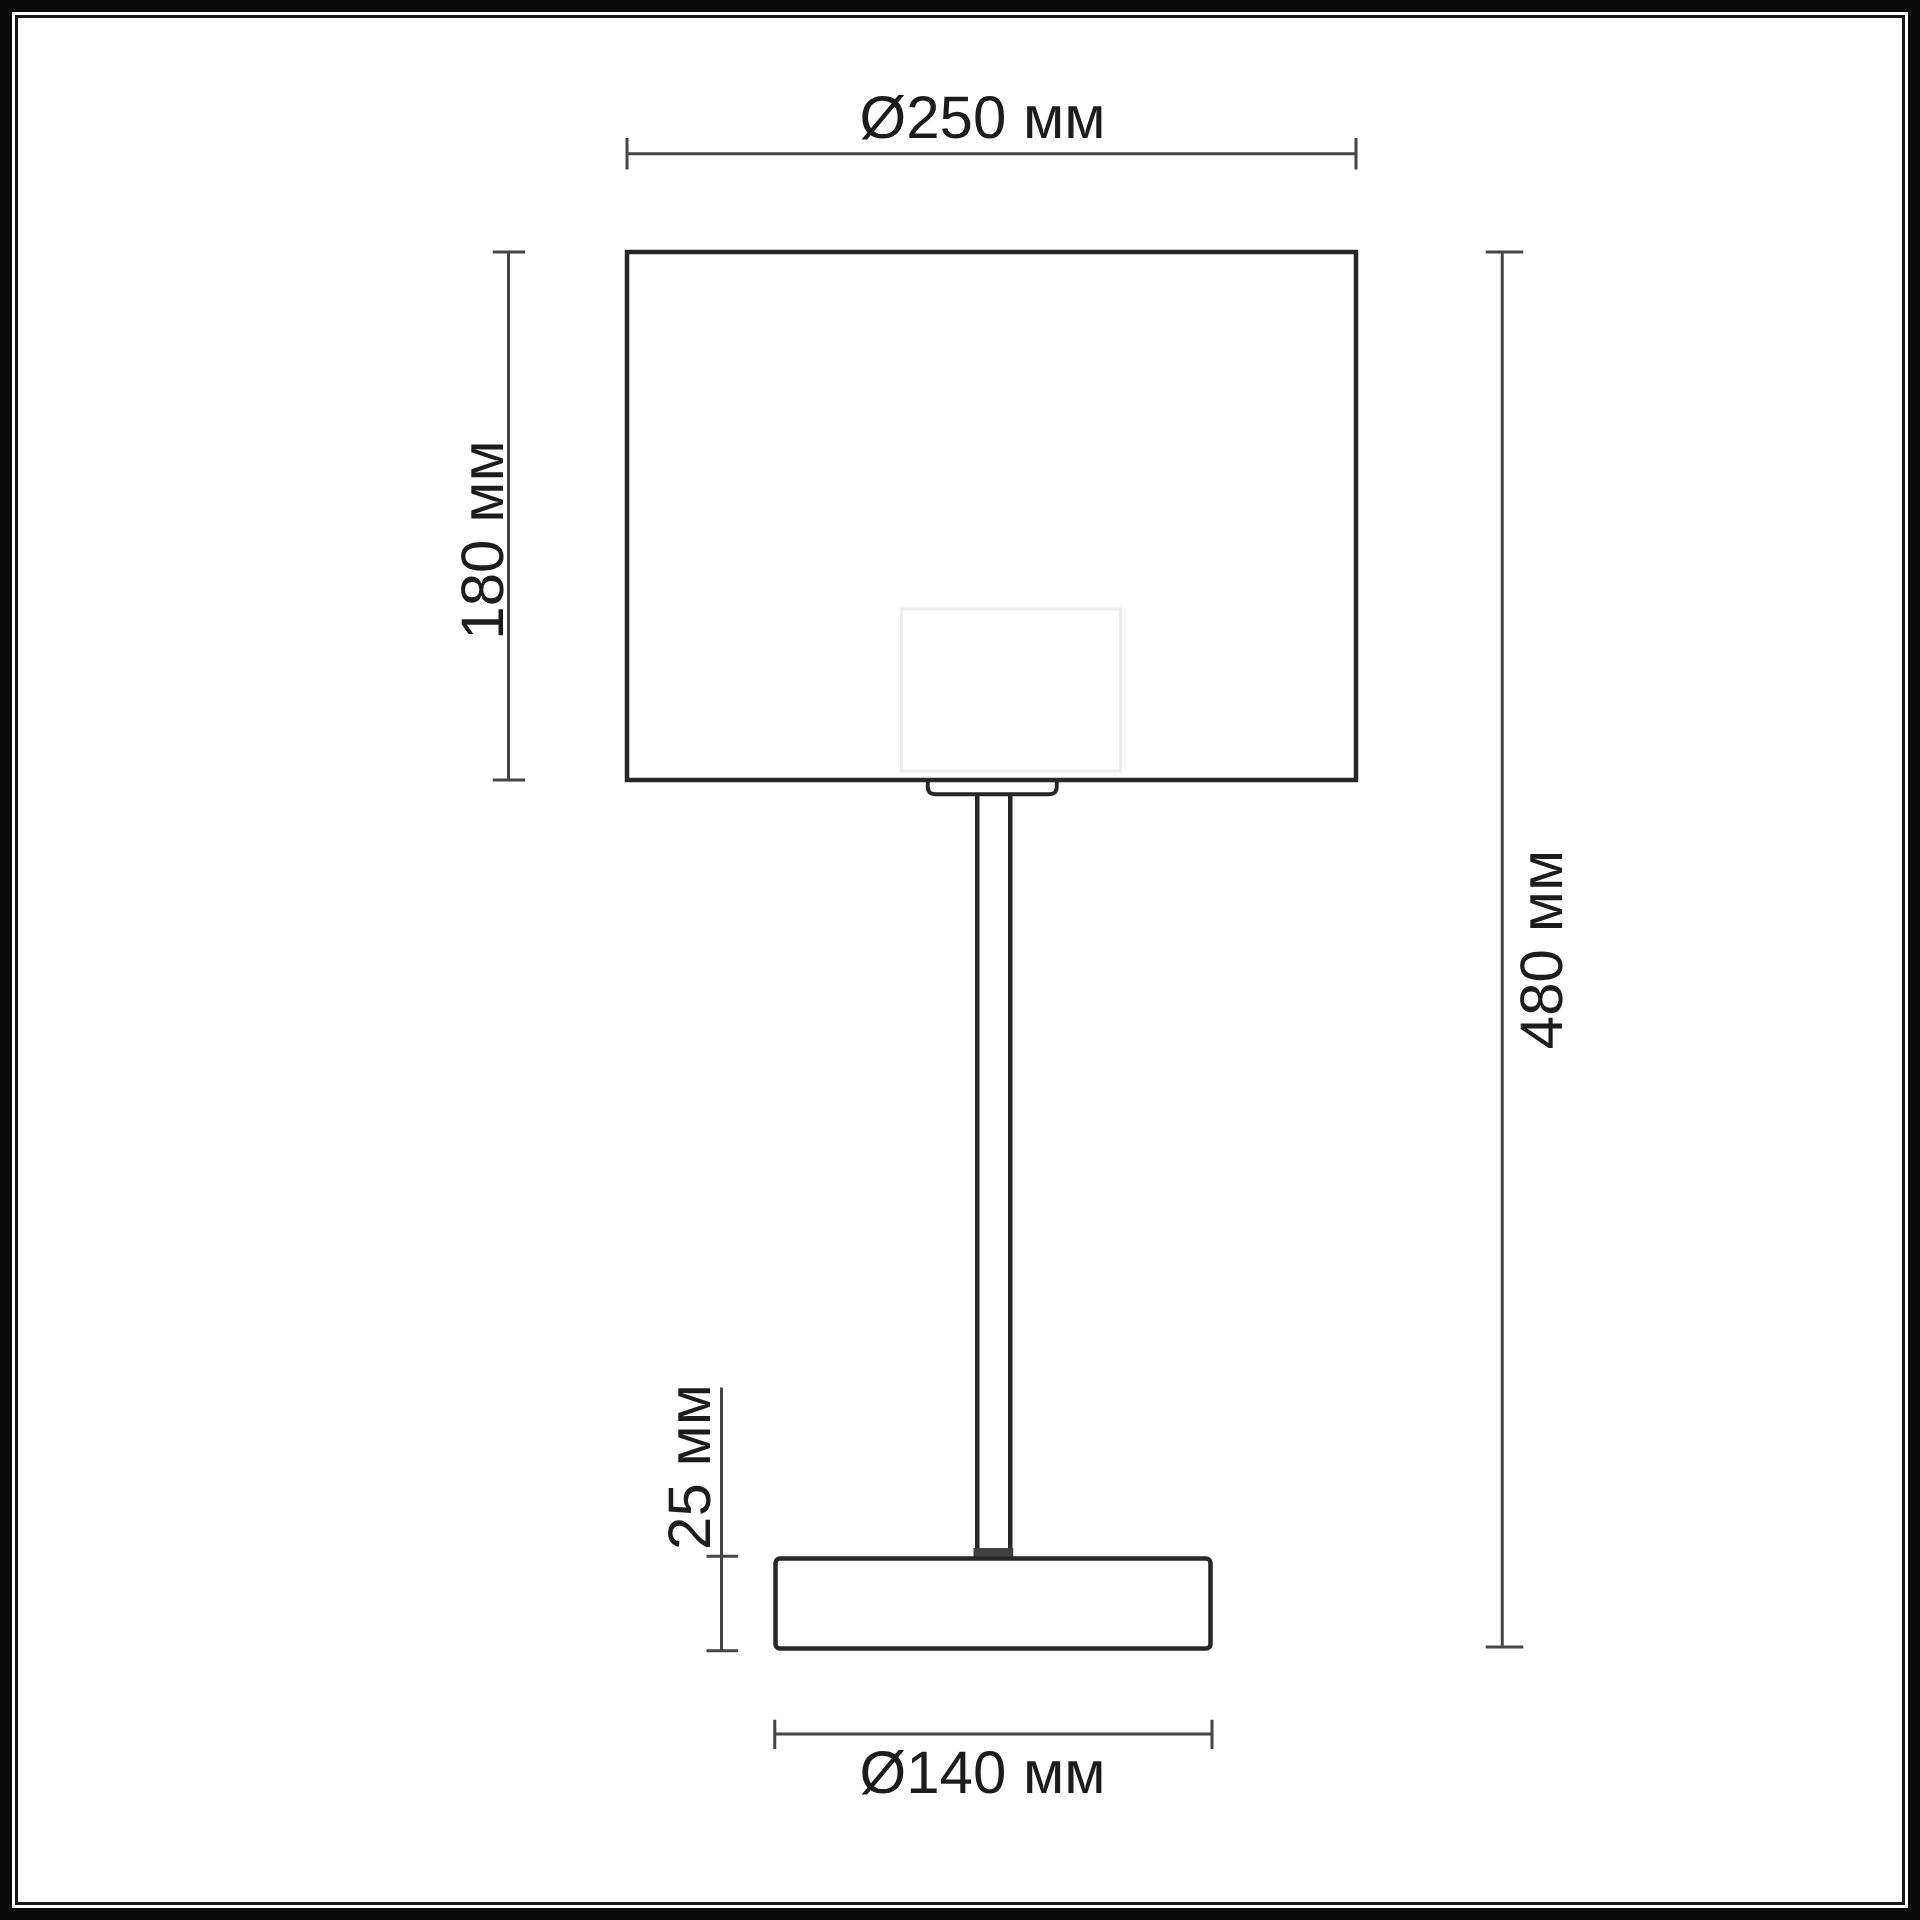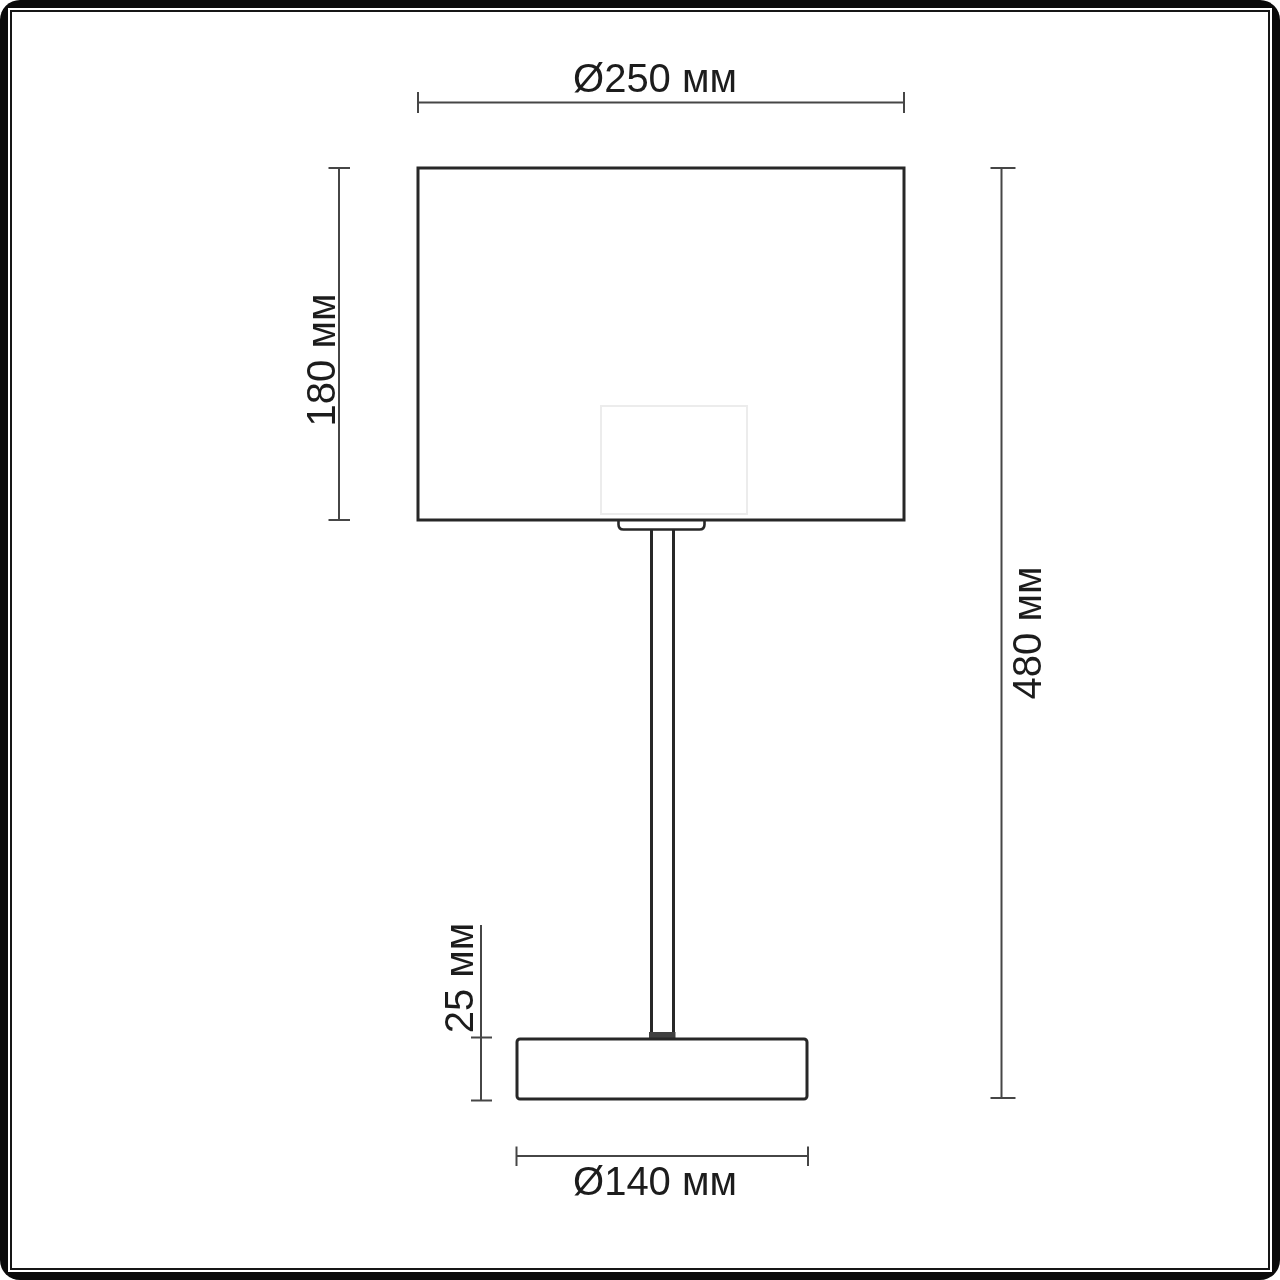--- a/index.html
+++ b/index.html
@@ -1,16 +1,16 @@
 <!DOCTYPE html>
 <html><head>
 <meta charset="utf-8">
 <style>
 html,body{margin:0;padding:0;background:#ffffff;}
-.page{position:relative;width:1280px;height:1280px;background:#ffffff;overflow:hidden;border-radius:20px;}
+.page{position:relative;width:1280px;height:1280px;background:#ffffff;overflow:hidden;}
 svg{display:block;}
 text{font-family:"Liberation Sans",sans-serif;fill:#1c1c1c;}
 </style>
 </head>
 <body>
 <div class="page">
 <svg width="1280" height="1280" viewBox="0 0 1280 1280">
 
 <rect x="0" y="0" width="1280" height="1280" fill="#ffffff"></rect>
 

